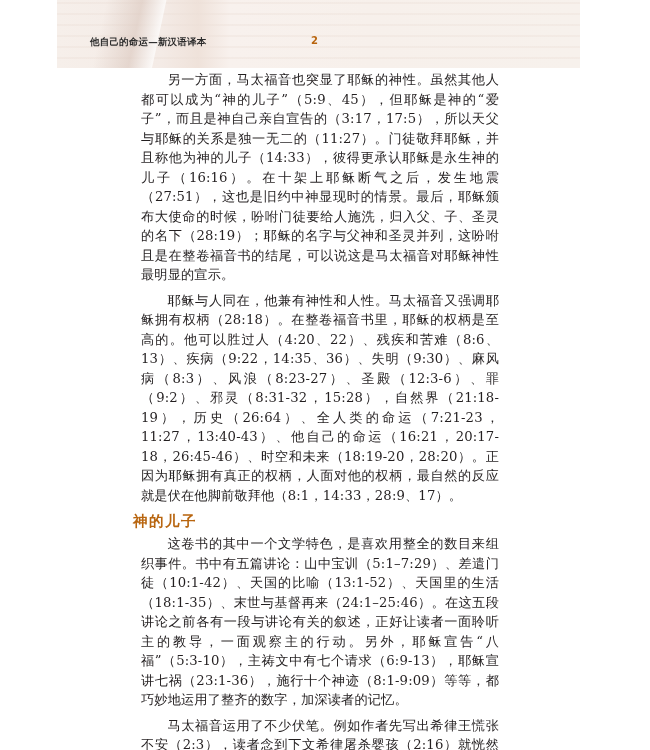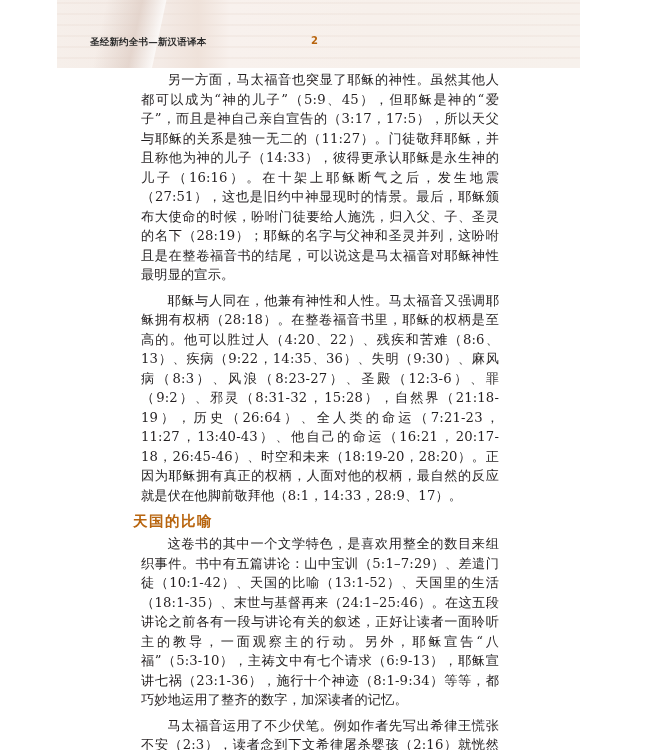--- a/index.html
+++ b/index.html
@@ -81,23 +81,23 @@
     letter-spacing: 1.5px;
   }
 </style>
 </head>
 <body>
 
 <div class="banner">
   <div class="banner-texture"></div>
   <div class="banner-fold"></div>
 </div>
-<div class="running-title">圣经新约全书—新汉语译本</div>
+<div class="running-title">他自己的命运—新汉语译本</div>
 <div class="page-number">2</div>
 
 <div class="content">
   <p class="para">另一方面，马太福音也突显了耶稣的神性。虽然其他人都可以成为“神的儿子”（5:9、45），但耶稣是神的“爱子”，而且是神自己亲自宣告的（3:17，17:5），所以天父与耶稣的关系是独一无二的（11:27）。门徒敬拜耶稣，并且称他为神的儿子（14:33），彼得更承认耶稣是永生神的儿子（16:16）。在十架上耶稣断气之后，发生地震（27:51），这也是旧约中神显现时的情景。最后，耶稣颁布大使命的时候，吩咐门徒要给人施洗，归入父、子、圣灵的名下（28:19）；耶稣的名字与父神和圣灵并列，这吩咐且是在整卷福音书的结尾，可以说这是马太福音对耶稣神性最明显的宣示。</p>
   <p class="para">耶稣与人同在，他兼有神性和人性。马太福音又强调耶稣拥有权柄（28:18）。在整卷福音书里，耶稣的权柄是至高的。他可以胜过人（4:20、22）、残疾和苦难（8:6、13）、疾病（9:22，14:35、36）、失明（9:30）、麻风病（8:3）、风浪（8:23-27）、圣殿（12:3-6）、罪（9:2）、邪灵（8:31-32，15:28），自然界（21:18-19），历史（26:64）、全人类的命运（7:21-23，11:27，13:40-43）、他自己的命运（16:21，20:17-18，26:45-46）、时空和未来（18:19-20，28:20）。正因为耶稣拥有真正的权柄，人面对他的权柄，最自然的反应就是伏在他脚前敬拜他（8:1，14:33，28:9、17）。</p>
-  <h2 class="section-heading">天国的比喻</h2>
-  <p class="para">这卷书的其中一个文学特色，是喜欢用整全的数目来组织事件。书中有五篇讲论：山中宝训（5:1–7:29）、差遣门徒（10:1-42）、天国的比喻（13:1-52）、天国里的生活（18:1-35）、末世与基督再来（24:1–25:46）。在这五段讲论之前各有一段与讲论有关的叙述，正好让读者一面聆听主的教导，一面观察主的行动。另外，耶稣宣告“八福”（5:3-10），主祷文中有七个请求（6:9-13），耶稣宣讲七祸（23:1-36），施行十个神迹（8:1-9:34）等等，都巧妙地运用了整齐的数字，加深读者的记忆。</p>
+  <h2 class="section-heading">神的儿子</h2>
+  <p class="para">这卷书的其中一个文学特色，是喜欢用整全的数目来组织事件。书中有五篇讲论：山中宝训（5:1–7:29）、差遣门徒（10:1-42）、天国的比喻（13:1-52）、天国里的生活（18:1-35）、末世与基督再来（24:1–25:46）。在这五段讲论之前各有一段与讲论有关的叙述，正好让读者一面聆听主的教导，一面观察主的行动。另外，耶稣宣告“八福”（5:3-10），主祷文中有七个请求（6:9-13），耶稣宣讲七祸（23:1-36），施行十个神迹（8:1-9:09）等等，都巧妙地运用了整齐的数字，加深读者的记忆。</p>
   <p class="para">马太福音运用了不少伏笔。例如作者先写出希律王慌张不安（2:3），读者念到下文希律屠杀婴孩（2:16）就恍然大悟，希律原来是害怕这位新生王会威胁自己的权位。又例如，耶稣要求约翰为他施洗，以履行一切的义（3:15），到了同一章第17节，读者得到印证，这事真是神所喜悦的。这些伏笔使记述更有层次、更生动。马太又常常重复一些字眼。例如，他用“痛哭切齿”（8:12，13:42、50，22:13，24:51，25:30）强调人被拒于天国之外的景况。最后，正如上文所说，作者在卷首称耶稣为“以马内利”（1:23），到了卷末又重复同样的主题（28:20），有首尾呼应的效果。这些文学手法，让读者更了解这卷福音书所要传递的神学思想。</p>
 
 </div>
 
 </body></html>

